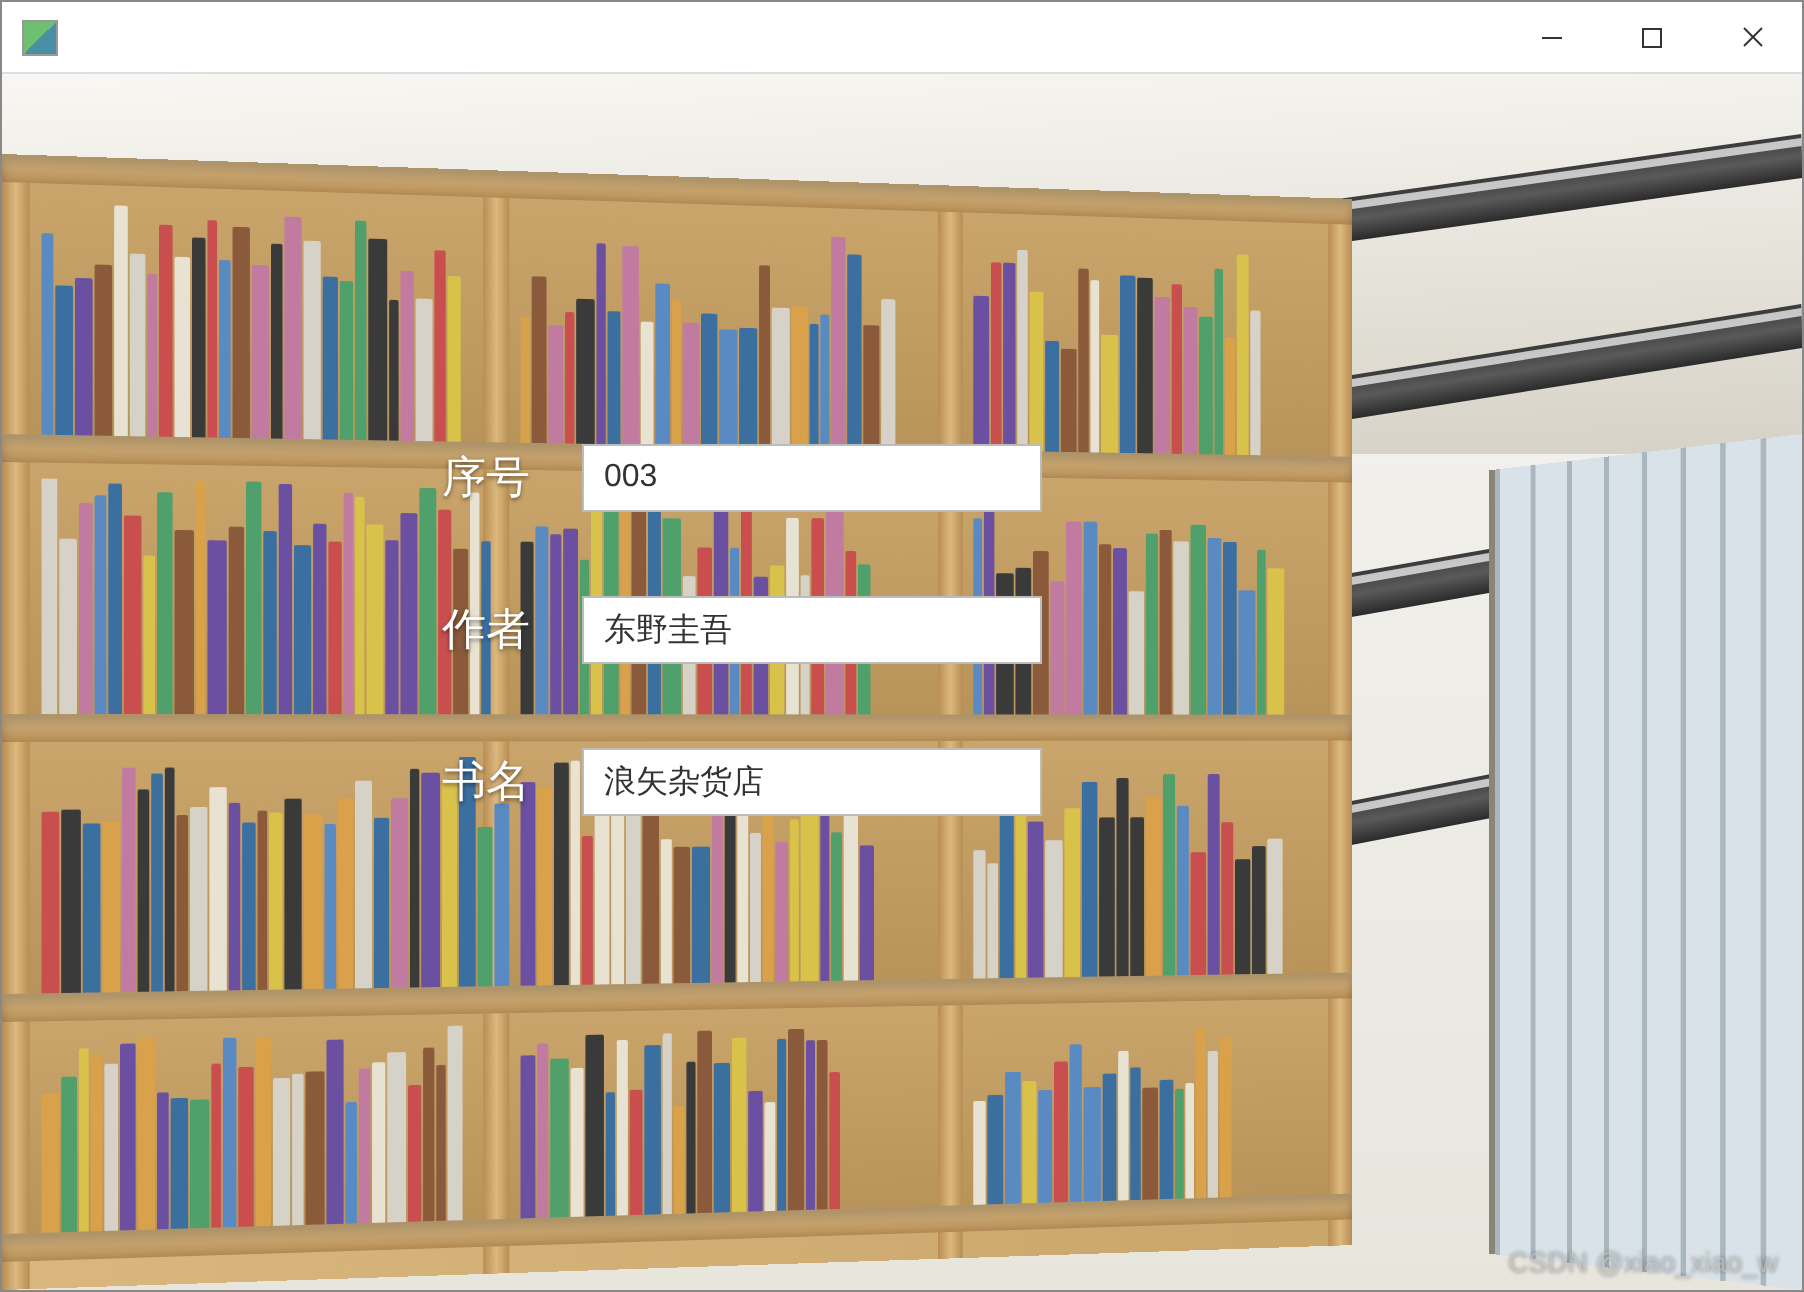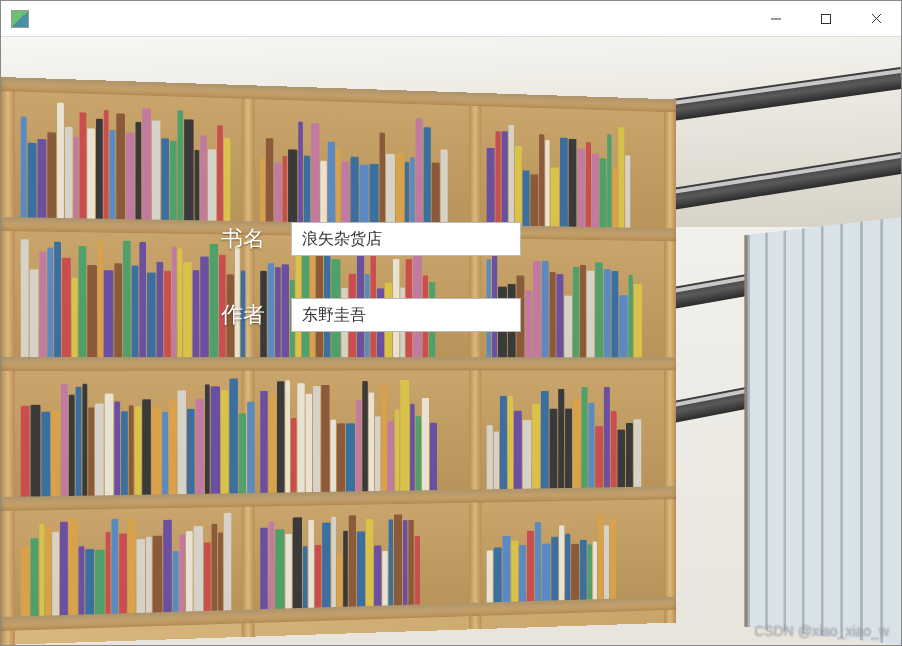--- a/index.html
+++ b/index.html
@@ -581,24 +581,28 @@
               <span style="height: 92.4932px; background: rgb(217, 162, 74); width: 5.31848px;"></span>
               <span style="height: 79.1466px; background: rgb(214, 210, 199); width: 6.55928px;"></span>
               <span style="height: 85.6958px; background: rgb(217, 162, 74); width: 6.39963px;"></span>
             </div>
           </div>
       </div>
     </div>
 
     <div class="form">
       <div class="form-row">
-        <div class="form-label">书名</div>
-        <input class="form-input" type="text" value="浪矢杂货店" style="">
+        <div class="form-label">序号</div>
+        <input class="form-input" type="text" value="003" style="">
       </div>
       <div class="form-row">
         <div class="form-label">作者</div>
         <input class="form-input" type="text" value="东野圭吾" style="">
       </div>
+      <div class="form-row">
+        <div class="form-label">书名</div>
+        <input class="form-input" type="text" value="浪矢杂货店" style="">
+      </div>
     </div>
 
     <div class="watermark">CSDN @xiao_xiao_w</div>
   </div>
 </div>
 
 </body></html>

